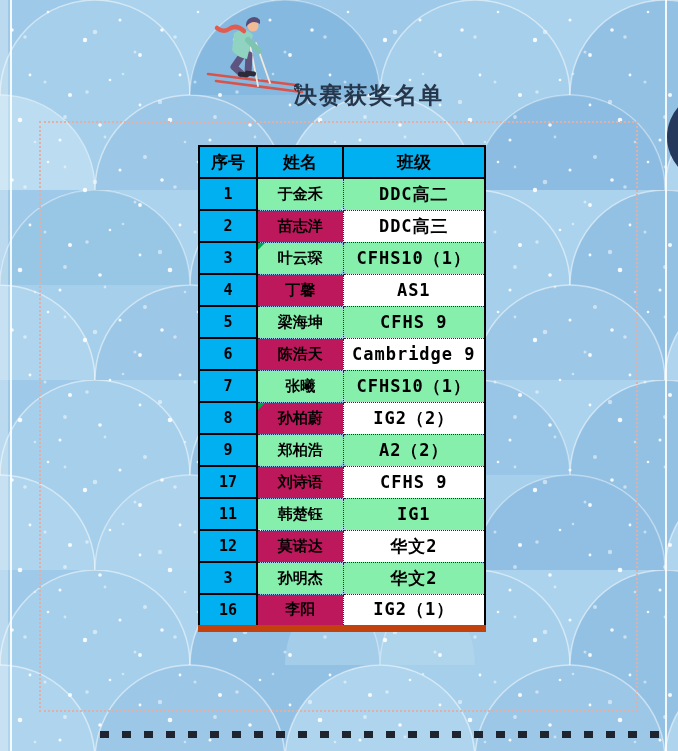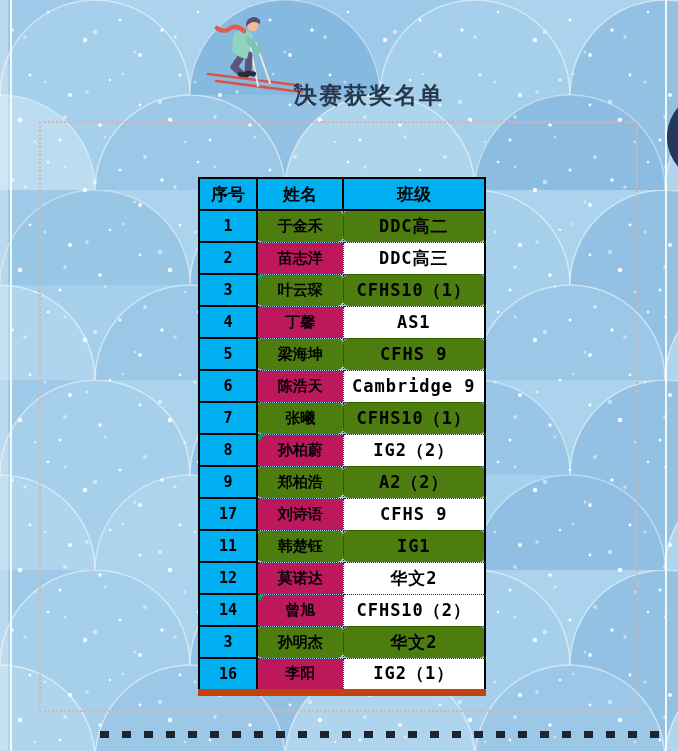--- a/index.html
+++ b/index.html
@@ -29,37 +29,37 @@
     white-space:nowrap;
   }
   .mini-flake{
     position:absolute;left:293px;top:81px;font-size:12px;color:#22354F;font-weight:bold;
   }
   
   .skier{position:absolute;left:190px;top:10px;}
   
   table.award{
     position:absolute;left:198px;top:145px;
-    border-collapse:collapse;table-layout:fixed;width:286px;margin-top:32px;
+    border-collapse:collapse;table-layout:fixed;width:286px;
   }
   table.award th{
     background:#00B0F0;border:2px solid #000;height:30px;padding:0;
     font-size:17px;font-weight:bold;color:#000;text-align:center;
   }
   table.award td{height:30px;padding:0;text-align:center;font-weight:bold;color:#000;}
   td.no{
     background:#00B0F0;border:2px solid #000;font-size:15px;
     font-family:"DejaVu Sans Mono","Liberation Mono",monospace;
   }
   td.name{border:1px dotted #2a2a2a;font-size:15px;position:relative;background:#be185d;}
   td.cls{
     border:1px dotted #2a2a2a;border-right:2px solid #000;font-size:17px;background:#fff;
     font-family:"DejaVu Sans Mono","Liberation Mono",monospace;letter-spacing:1px;
   }
-  tbody tr.alt td.name, tbody tr.alt td.cls{background:#4d7c0f;border-radius:6px;}
+  tbody tr.alt td.name, tbody tr.alt td.cls{background:#86efac;border-radius:6px;}
   tbody tr:last-child td{border-bottom:7px solid #c2410c;}
   tbody tr.selected td.no{border-left:3px solid #00B050;}
   .tri{
     display:none;position:absolute;top:0;left:0;width:0;height:0;
     border-top:7px solid #00A651;border-right:7px solid transparent;
   }
 </style>
 </head>
 <body>
 
@@ -255,28 +255,20 @@
       <td class="cls">IG1</td>
     </tr>
         <tr>
       <td class="no">12</td>
       <td class="name">
         <span class="txt">莫诺达</span>
         
       </td>
       <td class="cls">华文2</td>
     </tr>
-        <tr>
-      <td class="no">14</td>
-      <td class="name">
-        <span class="txt">曾旭</span>
-        <span class="tri" style="display: block;"></span>
-      </td>
-      <td class="cls">CFHS10（2）</td>
-    </tr>
         <tr class="alt">
       <td class="no">3</td>
       <td class="name">
         <span class="txt">孙明杰</span>
         
       </td>
       <td class="cls">华文2</td>
     </tr>
         <tr>
       <td class="no">16</td>

